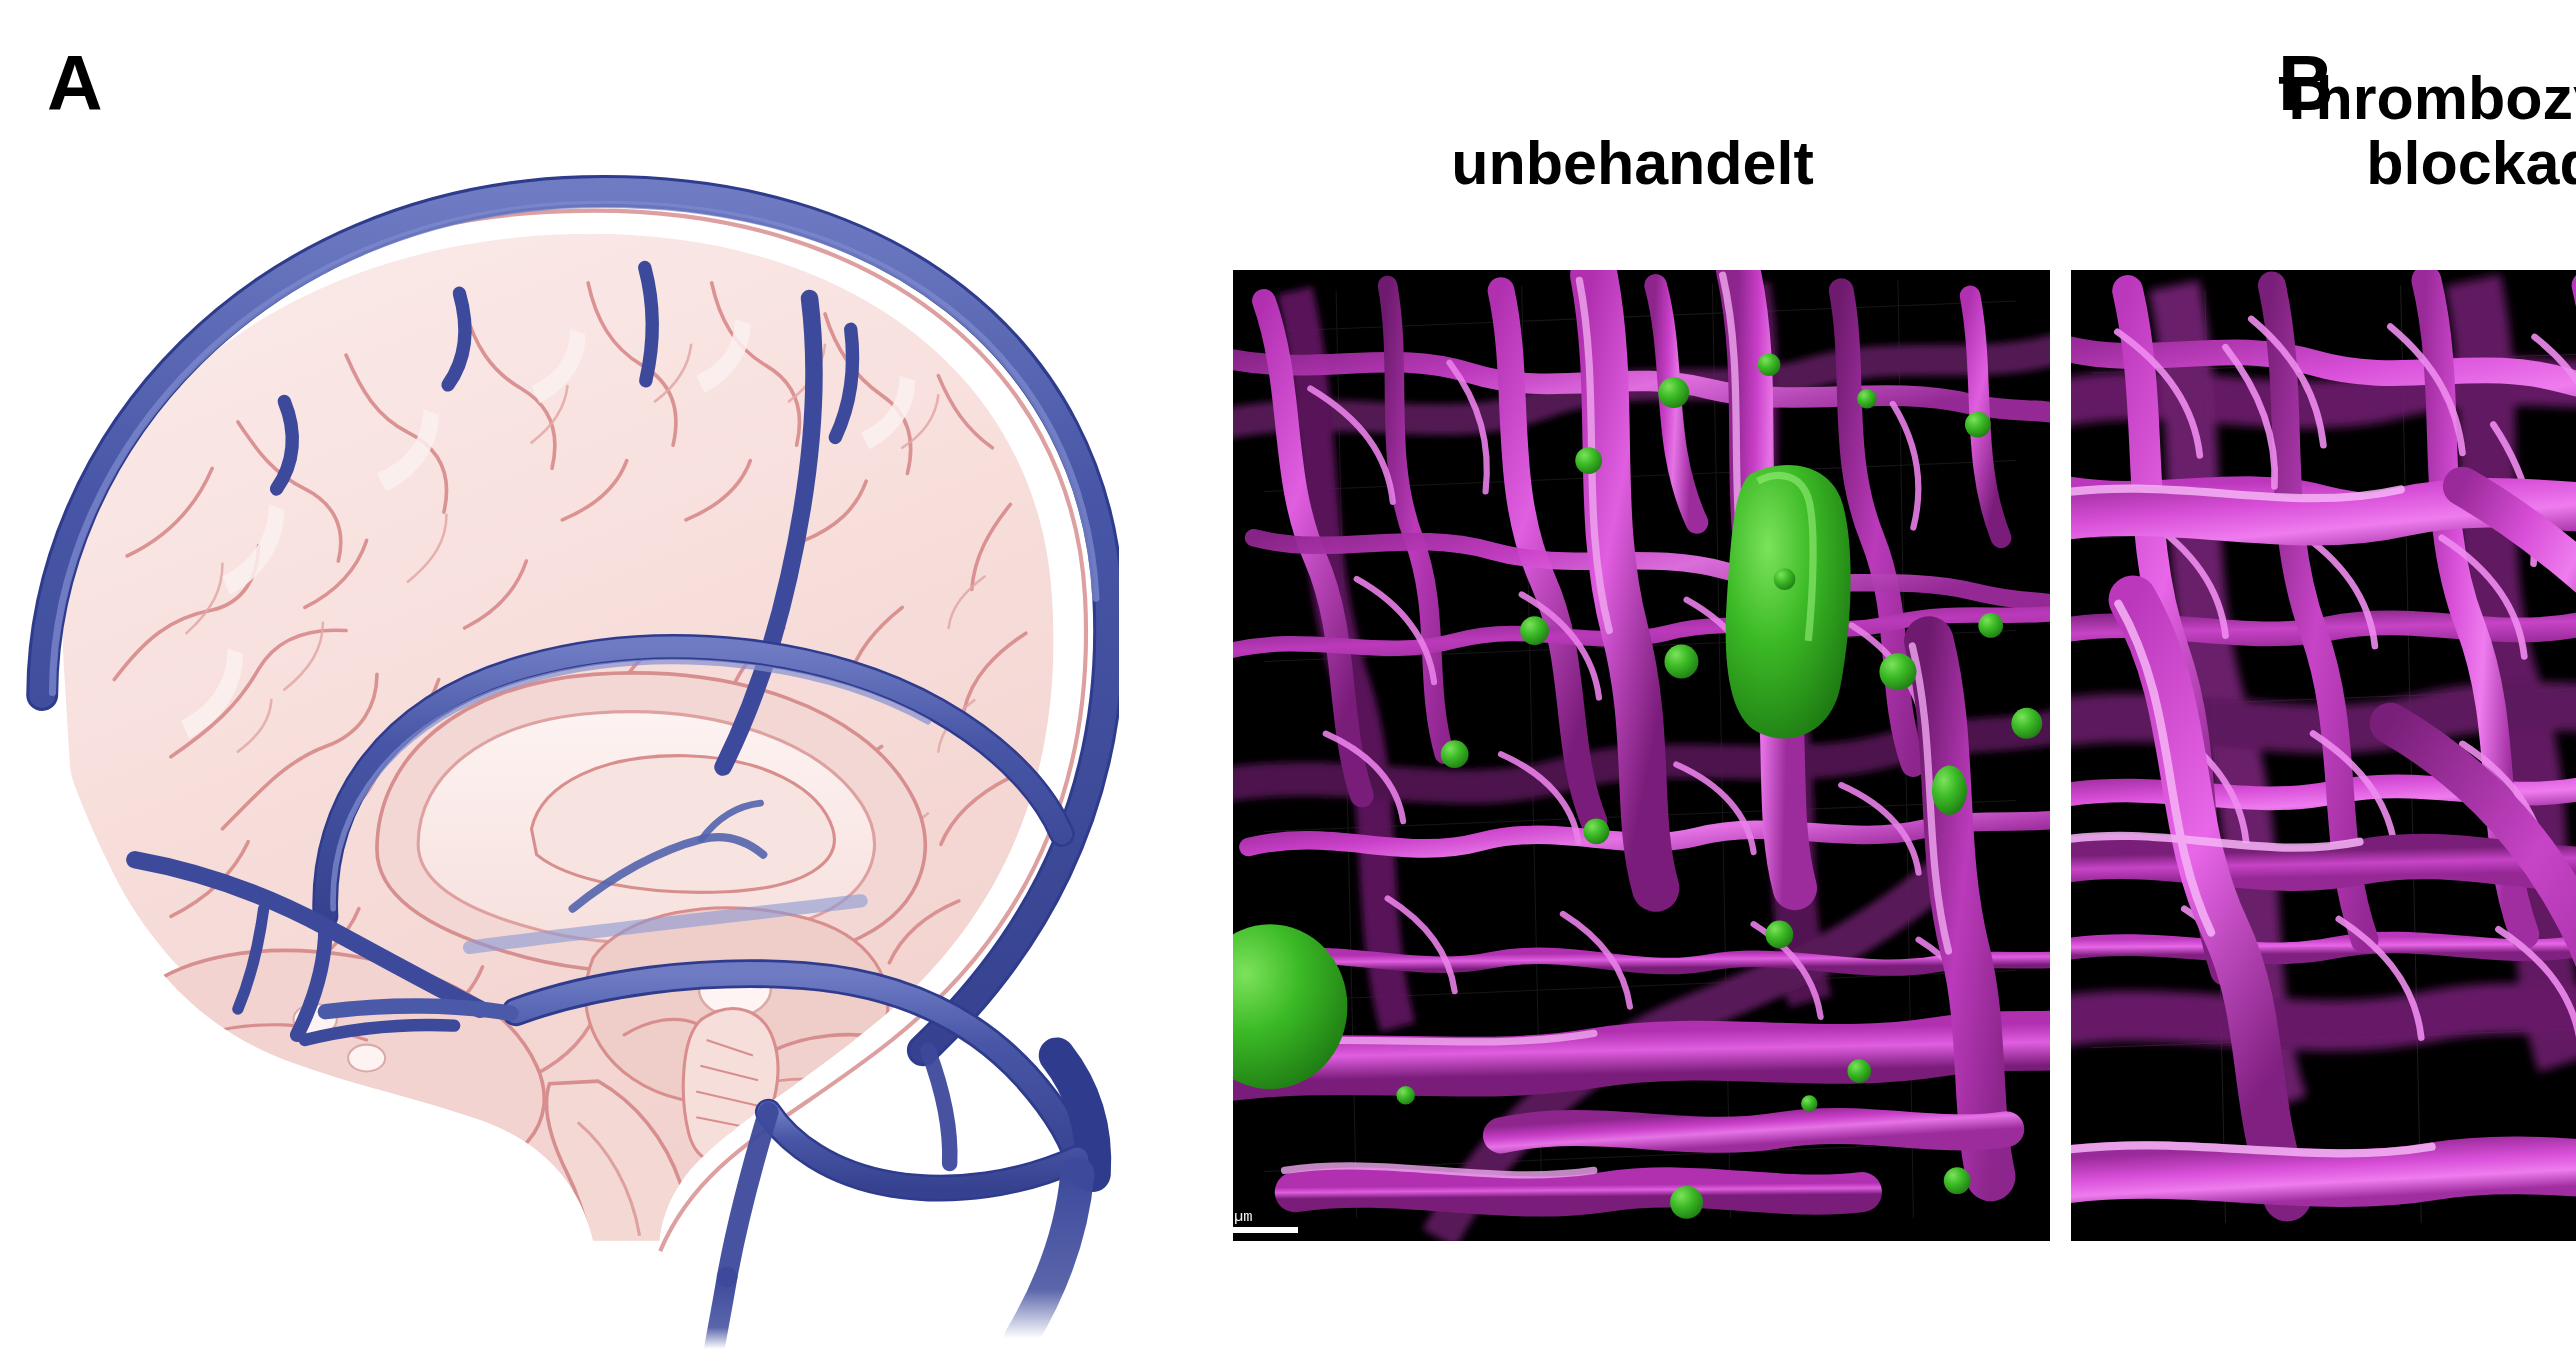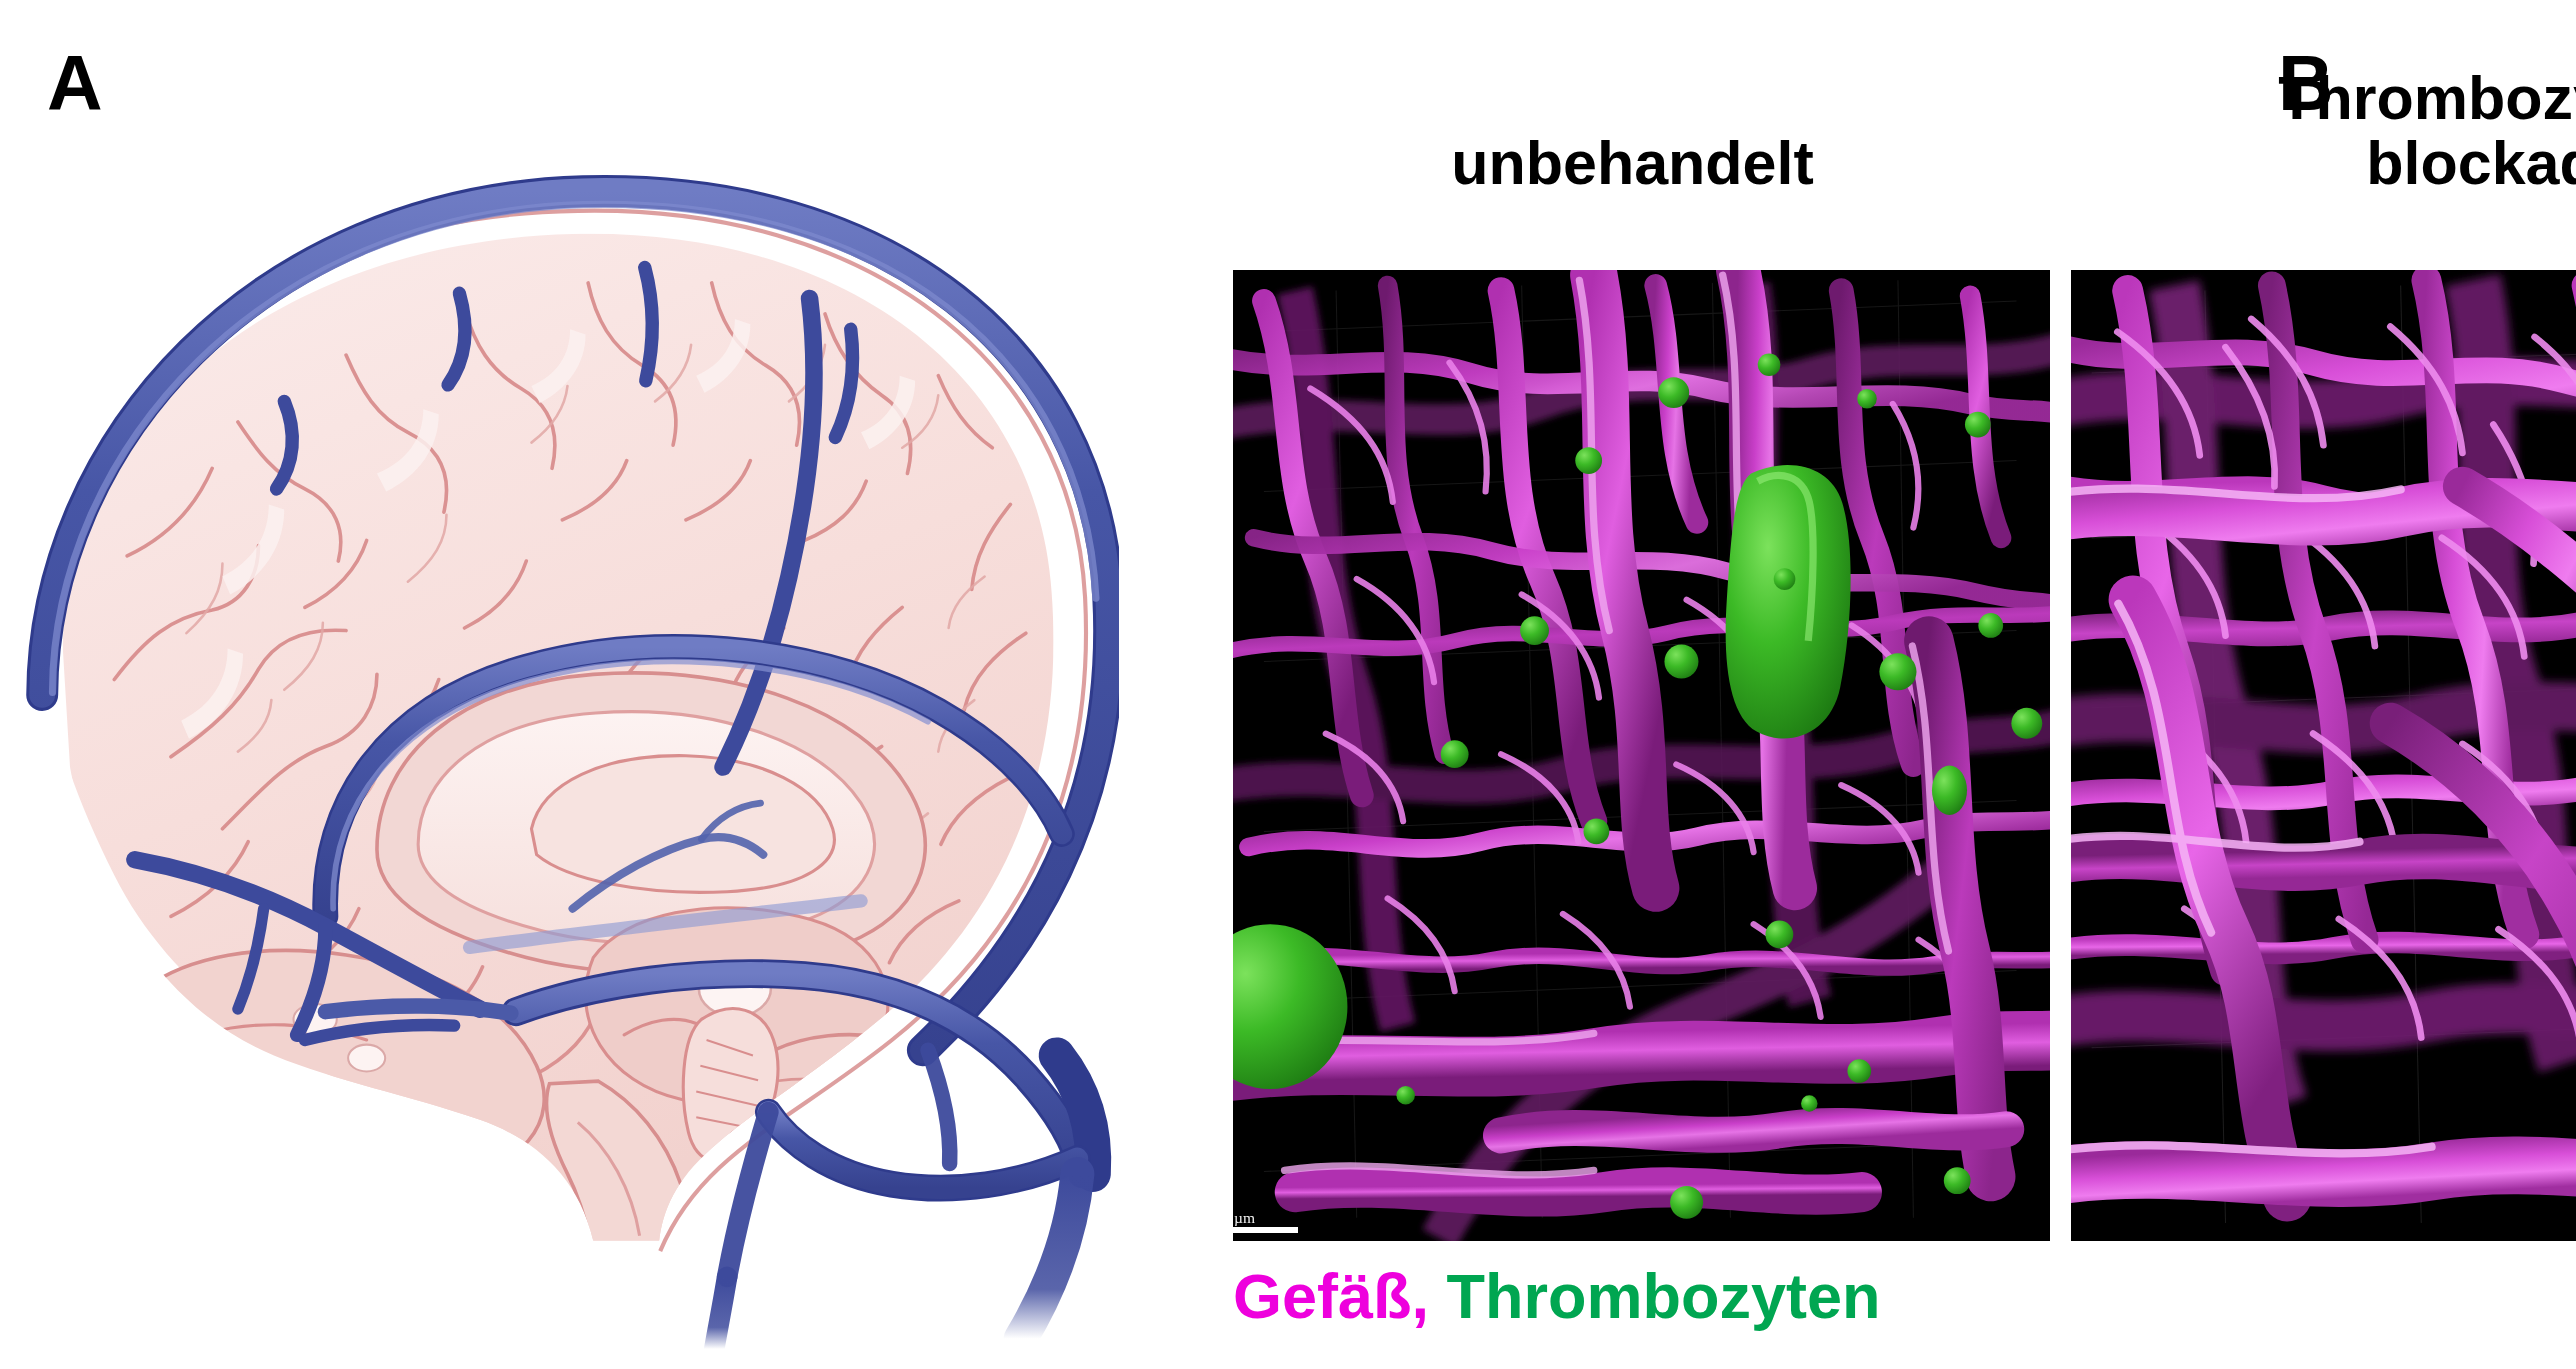--- a/index.html
+++ b/index.html
@@ -21,21 +21,21 @@
                font-size:61px;color:#000;line-height:1.06;}
   #title-left{left:77px;top:103px;width:845px;margin-top:28px;}
   #title-right{left:938px;top:66px;width:855px;}
 
   .micro-frame{position:absolute;background:#000;overflow:hidden;}
   #micro-left{left:100px;top:270px;width:817px;height:971px;}
   #micro-right{left:938px;top:270px;width:837px;height:971px;}
   .micro-frame svg{display:block;width:100%;height:100%;}
 
   .scalebar{position:absolute;left:1px;bottom:8.2px;color:#f2f2f2;
-            font-size:15.5px;font-family:Liberation Serif, serif;line-height:1;}
+            font-size:15.5px;font-family:Liberation Mono, monospace;line-height:1;}
   .scalebar .bar{display:block;width:66px;height:5.7px;background:#ffffff;margin-top:2.1px;
                  margin-left:-2.1px;}
 
   #legend{position:absolute;left:100px;top:1265px;font-size:63px;font-weight:bold;
           white-space:nowrap;line-height:1;}
   #legend span{display:inline;}
 </style>
 </head>
 <body>
 
@@ -608,17 +608,14 @@
 
       <g>
         <circle cx="1428" cy="1430" r="16" fill="url(#platR)"></circle>
         <circle cx="1088" cy="1132" r="11" fill="url(#platR)"></circle>
         <circle cx="1558" cy="300" r="9" fill="url(#platR)"></circle>
         <circle cx="1572" cy="1712" r="12" fill="url(#platR)"></circle>
       </g>
     </svg>
   </div>
 
-  <div id="legend">
-    <span style="color:#ee00dd;">Gefäß</span><span style="color:#ee00dd;">, </span><span style="color:#00a651;">Thrombozyten</span>
-  </div>
 </div>
 
 
 </body></html>

